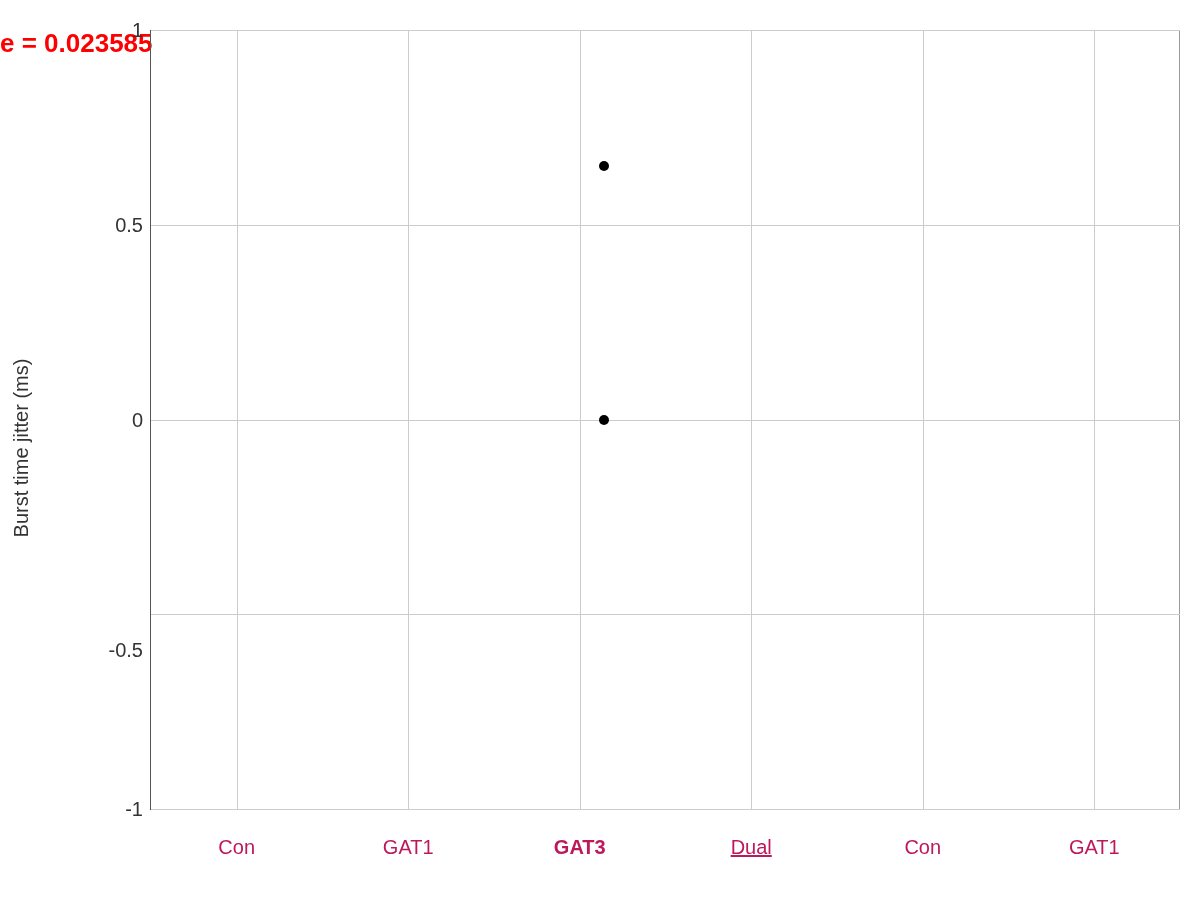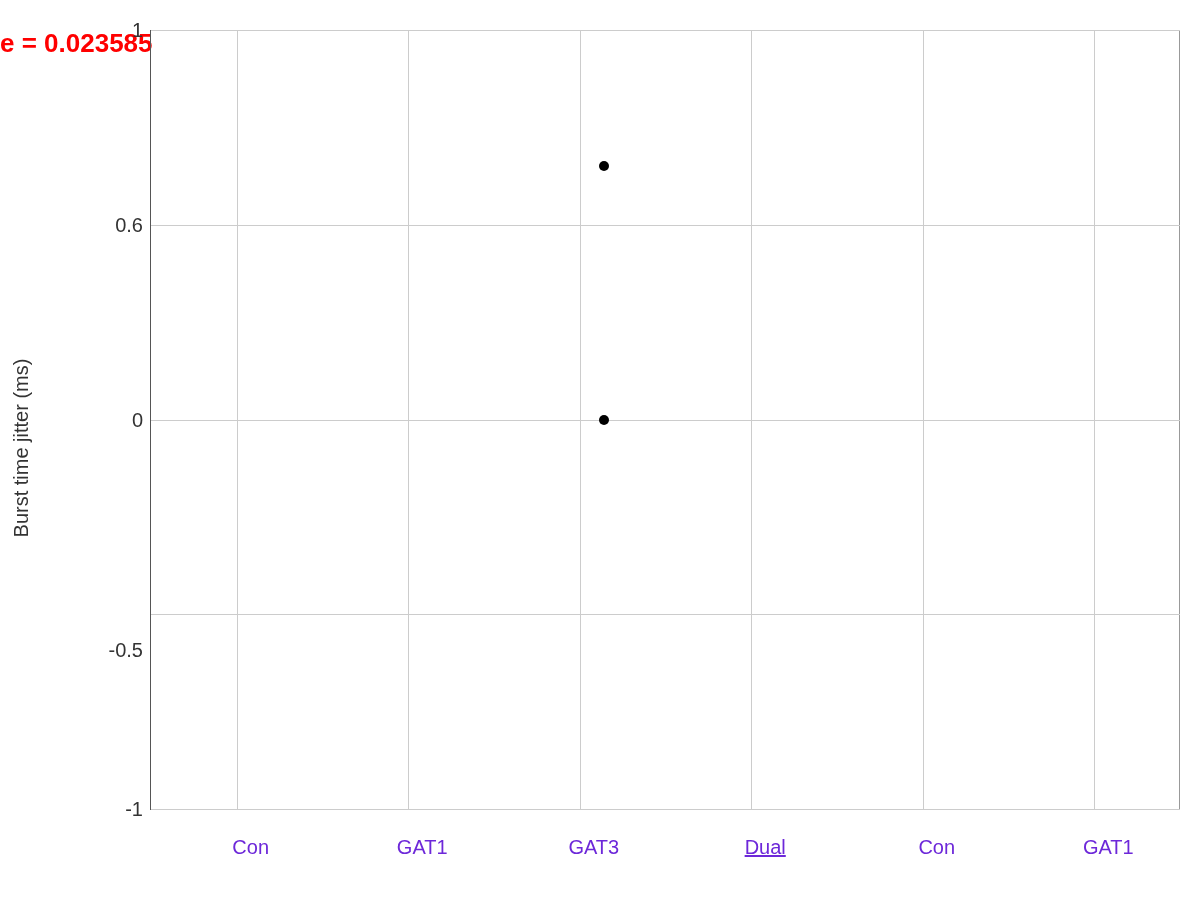--- a/index.html
+++ b/index.html
@@ -48,23 +48,22 @@
       font-size: 20px;
       color: #333;
       white-space: nowrap;
     }
     
     .x-label {
       position: absolute;
       bottom: -50px;
       transform: translateX(-50%);
       font-size: 20px;
-      color: #6d28d9;
+      color: #be185d;
       white-space: nowrap;
-      margin-left: 14px;
     }
     
     .data-point {
       position: absolute;
       width: 10px;
       height: 10px;
       background: #000;
       border-radius: 50%;
       transform: translate(-50%, -50%);
     }
@@ -113,39 +112,39 @@
 
   <div class="chart-area">
 
     <div class="top-border"></div>
     <div class="right-border"></div>
 
     <div class="grid-line-h" style="top: 0%;"></div>
     <div class="y-label" style="top: 0%;">1</div>
 
     <div class="grid-line-h" style="top: 25%;"></div>
-    <div class="y-label" style="top: 25%;">0.6</div>
+    <div class="y-label" style="top: 25%;">0.5</div>
 
     <div class="grid-line-h" style="top: 50%;"></div>
     <div class="y-label" style="top: 50%;">0</div>
 
     <div class="grid-line-h" style="top: 75%;"></div>
     <div class="y-label" style="top: 75%; margin-top: 36px;">-0.5</div>
 
     <div class="grid-line-h" style="top: 100%;"></div>
     <div class="y-label" style="top: 100%;">-1</div>
 
     <div class="grid-line-v" style="left: 8.33%;"></div>
     <div class="x-label" style="left: 8.33%;">Con</div>
 
     <div class="grid-line-v" style="left: 25%;"></div>
     <div class="x-label" style="left: 25%;">GAT1</div>
 
     <div class="grid-line-v" style="left: 41.67%;"></div>
-    <div class="x-label" style="left: 41.67%;">GAT3</div>
+    <div class="x-label" style="left: 41.67%; font-weight: bold;">GAT3</div>
 
     <div class="grid-line-v" style="left: 58.33%;"></div>
     <div class="x-label" style="left: 58.33%; text-decoration: underline;">Dual</div>
 
     <div class="grid-line-v" style="left: 75%;"></div>
     <div class="x-label" style="left: 75%;">Con</div>
 
     <div class="grid-line-v" style="left: 91.67%;"></div>
     <div class="x-label" style="left: 91.67%;">GAT1</div>
 

